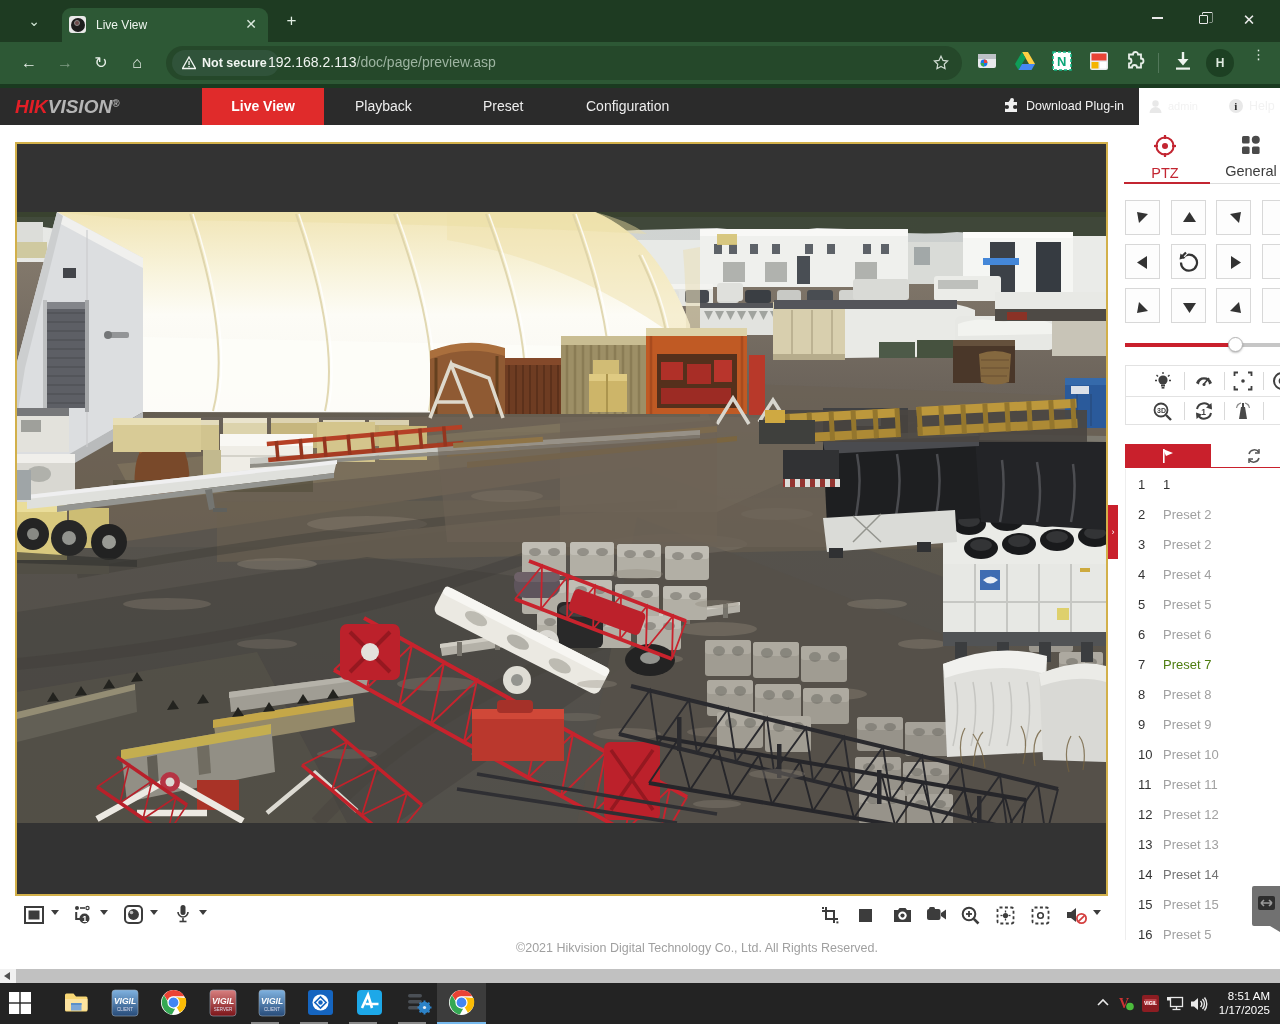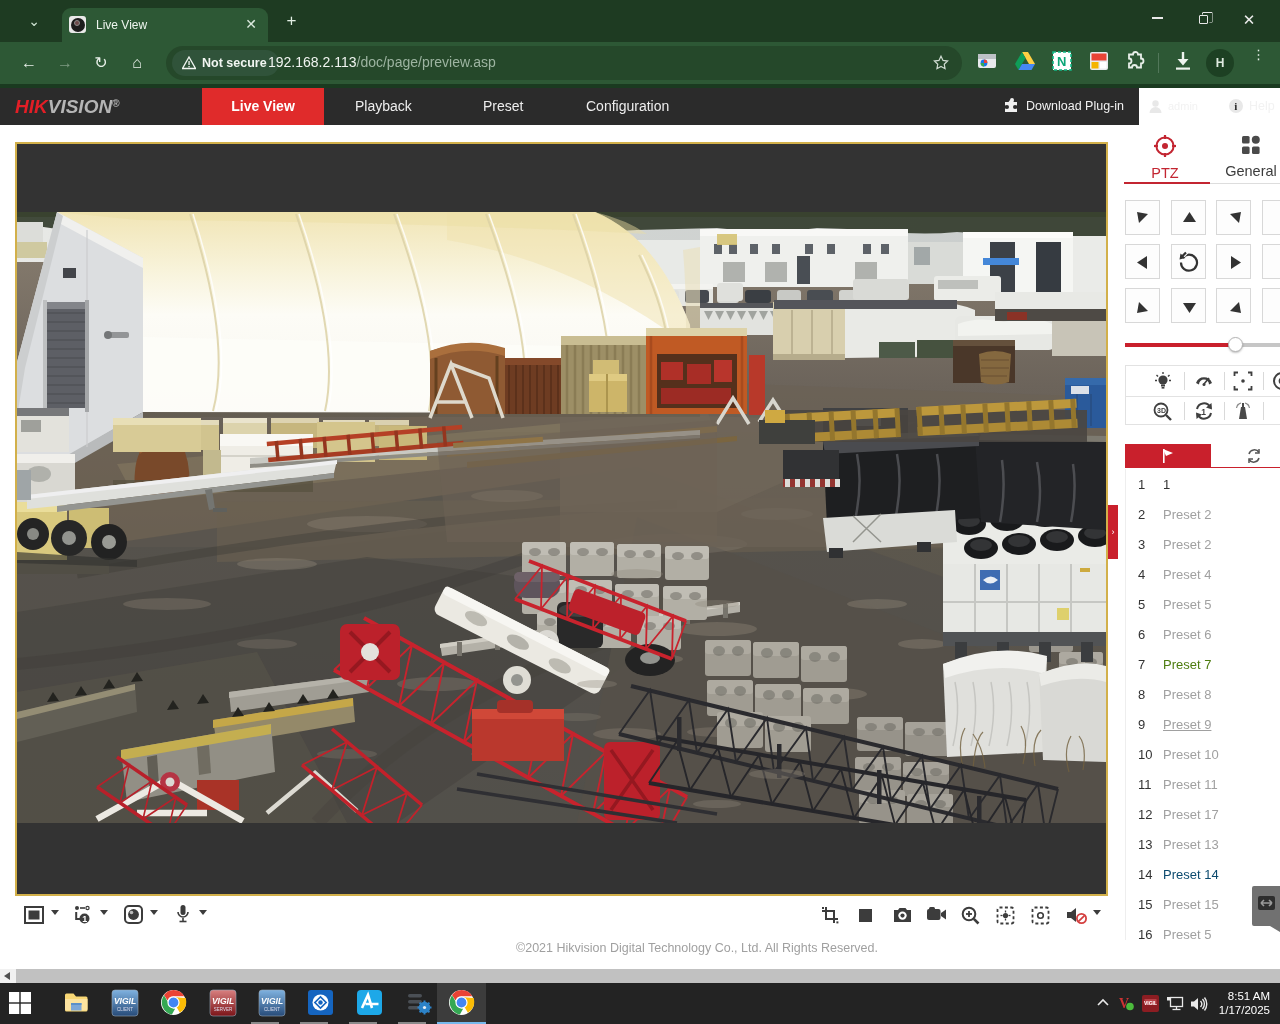--- a/index.html
+++ b/index.html
@@ -1120,41 +1120,41 @@
 <div class="prow" style="top:180px;">
             <span class="n">7</span>
             <span class="t" style="color:#4d7c0f;">Preset 7</span>
           </div>
 <div class="prow" style="top:210px;">
             <span class="n">8</span>
             <span class="t" style="color:#a0a0a0;">Preset 8</span>
           </div>
 <div class="prow" style="top:240px;">
             <span class="n">9</span>
-            <span class="t" style="color:#a0a0a0;text-decoration:underline;">Preset 9</span>
+            <span class="t" style="color:#a0a0a0;">Preset 9</span>
           </div>
 <div class="prow" style="top:270px;">
             <span class="n">10</span>
             <span class="t" style="color:#a0a0a0;">Preset 10</span>
           </div>
 <div class="prow" style="top:300px;">
             <span class="n">11</span>
             <span class="t" style="color:#a0a0a0;">Preset 11</span>
           </div>
 <div class="prow" style="top:330px;">
             <span class="n">12</span>
-            <span class="t" style="color:#a0a0a0;">Preset 17</span>
+            <span class="t" style="color:#a0a0a0;">Preset 12</span>
           </div>
 <div class="prow" style="top:360px;">
             <span class="n">13</span>
             <span class="t" style="color:#a0a0a0;">Preset 13</span>
           </div>
 <div class="prow" style="top:390px;">
             <span class="n">14</span>
-            <span class="t" style="color:#0c4a6e;">Preset 14</span>
+            <span class="t" style="color:#737373;">Preset 14</span>
           </div>
 <div class="prow" style="top:420px;">
             <span class="n">15</span>
             <span class="t" style="color:#a0a0a0;">Preset 15</span>
           </div>
 <div class="prow" style="top:450px;">
             <span class="n">16</span>
             <span class="t" style="color:#a0a0a0;">Preset 5</span>
           </div>
         </div>

